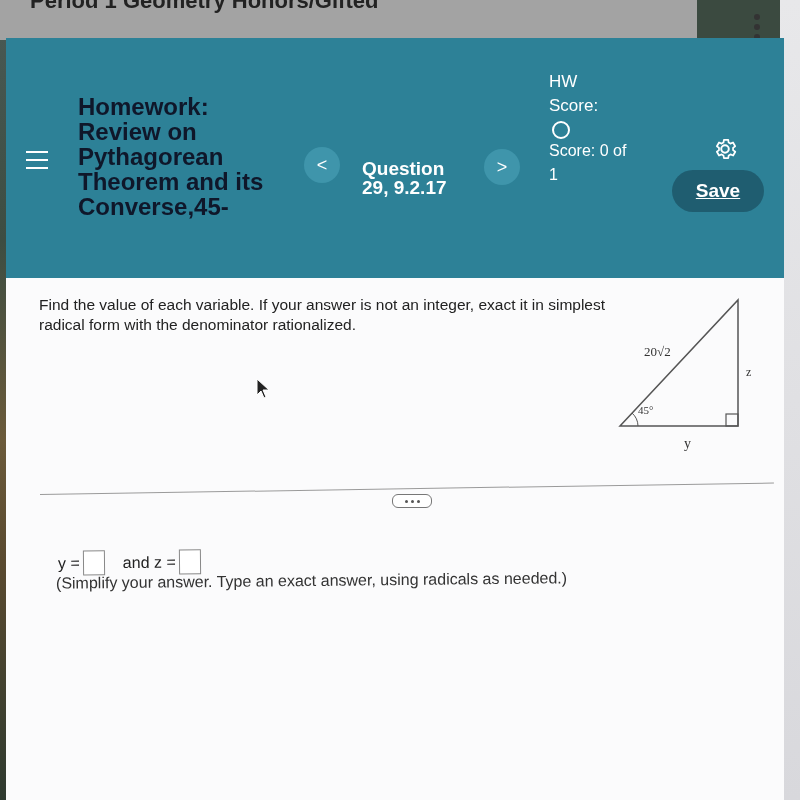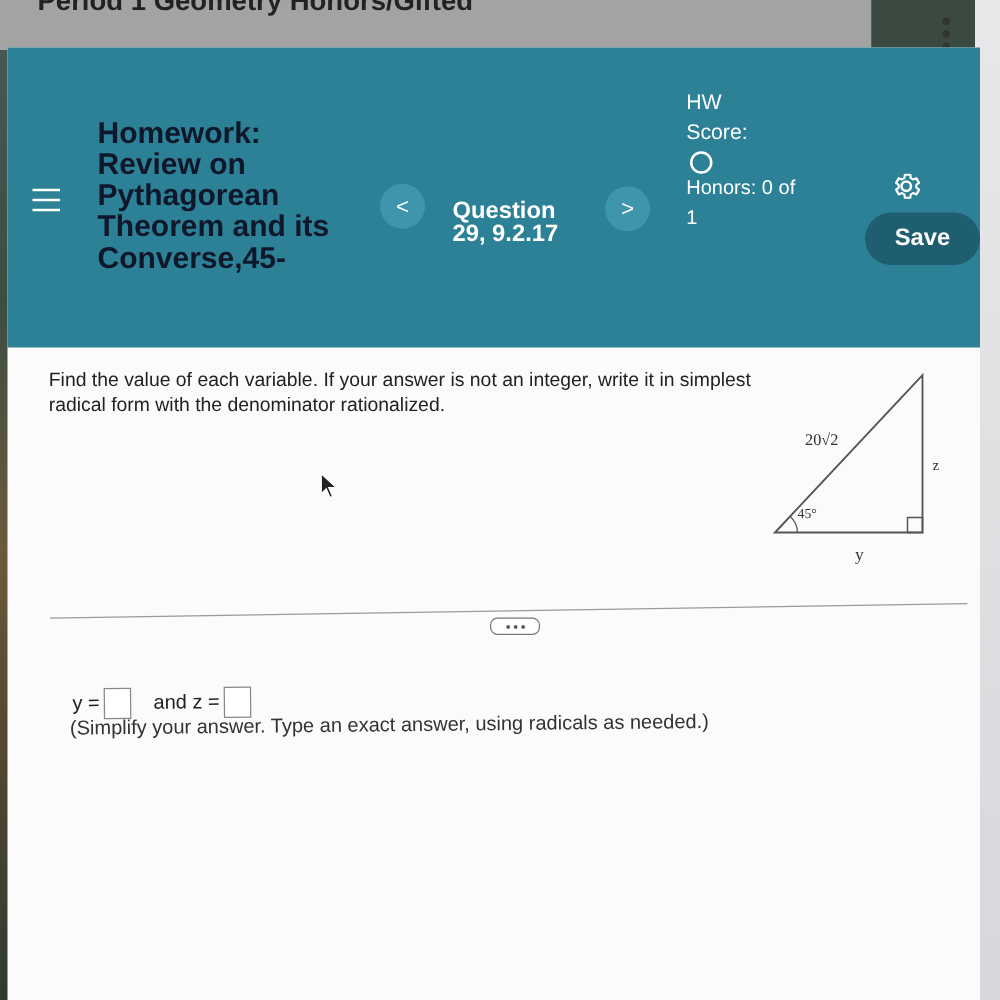--- a/index.html
+++ b/index.html
@@ -17,21 +17,21 @@
   .menu-icon span{display:block;height:2px;background:#fff;}
   .hw-title{position:absolute;left:72px;top:56px;font-size:24px;font-weight:bold;line-height:25px;color:#0f172a;width:220px;}
   .nav-btn{position:absolute;width:36px;height:36px;border-radius:50%;background:#3f95ab;color:#fff;font-size:18px;display:flex;align-items:center;justify-content:center;}
   .prev-btn{left:298px;top:109px;}
   .next-btn{left:478px;top:111px;}
   .question-label{position:absolute;left:356px;top:105px;font-size:19px;font-weight:bold;line-height:19px;color:#fff;margin-top:16px;}
   .hw-score{position:absolute;left:543px;top:32px;font-size:17px;line-height:24px;color:#fff;}
   .hw-score b{font-weight:normal;}
   .points-circle{width:14px;height:14px;border:2px solid #fff;border-radius:50%;margin:3px 0 0 3px;}
   .gear-icon{position:absolute;left:706px;top:98px;width:26px;height:26px;}
-  .save-btn{position:absolute;left:686px;top:132px;width:92px;height:42px;border-radius:21px;background:#1f5d70;color:#fff;font-size:19px;font-weight:bold;display:flex;align-items:center;justify-content:center;}
+  .save-btn{position:absolute;left:666px;top:132px;width:92px;height:42px;border-radius:21px;background:#1f5d70;color:#fff;font-size:19px;font-weight:bold;display:flex;align-items:center;justify-content:center;text-decoration:underline;}
   .prompt{position:absolute;left:33px;top:257px;width:580px;font-size:15.5px;line-height:20px;color:#222;}
   .figure{position:absolute;left:608px;top:258px;width:160px;height:165px;}
   .cursor{position:absolute;left:250px;top:340px;}
   .divider{position:absolute;left:34px;top:456px;width:734px;height:1px;background:#9a9a9a;transform:rotate(-0.9deg);transform-origin:left center;}
   .more-btn{position:absolute;left:386px;top:456px;width:38px;height:12px;border:1px solid #777;border-radius:6px;background:#fff;display:flex;align-items:center;justify-content:center;gap:3px;}
   .more-btn span{width:3px;height:3px;border-radius:50%;background:#555;display:block;}
   .answer-line{position:absolute;left:52px;top:512px;font-size:16px;color:#222;display:flex;align-items:center;gap:3px;transform:rotate(-0.6deg);}
   .ans-box{width:20px;height:23px;border:1px solid #888;background:#fff;display:inline-block;}
   .hint{position:absolute;left:50px;top:534px;font-size:16px;color:#333;transform:rotate(-0.6deg);white-space:nowrap;}
 </style>
@@ -58,30 +58,30 @@
       </div>
     <div class="hw-title">Homework: Review on Pythagorean Theorem and its Converse,45-</div>
     <div class="nav-btn prev-btn">&lt;</div>
     <div class="question-label">
       <span style="display:block;width:100px;">Question 29, 9.2.17</span>
     </div>
     <div class="nav-btn next-btn">&gt;</div>
     <div class="hw-score">
       <div style="width:80px;"><b>HW Score:</b></div>
       <div class="points-circle"></div>
-      <div style="width:90px;font-size:16px;"><b>Honors:</b> <span>0 of 1</span></div>
+      <div style="width:90px;font-size:16px;"><b>Score:</b> <span>0 of 1</span></div>
     </div>
     <svg class="gear-icon" viewBox="0 0 24 24">
       <path d="M12 8.5a3.5 3.5 0 1 0 0 7 3.5 3.5 0 0 0 0-7z" fill="none" stroke="#fff" stroke-width="1.8"></path>
       <path d="M19.4 13a7.5 7.5 0 0 0 0-2l2-1.5-2-3.5-2.4 1a7.5 7.5 0 0 0-1.7-1L15 3.5h-4l-.4 2.5a7.5 7.5 0 0 0-1.7 1l-2.4-1-2 3.5 2 1.5a7.5 7.5 0 0 0 0 2l-2 1.5 2 3.5 2.4-1a7.5 7.5 0 0 0 1.7 1l.4 2.5h4l.4-2.5a7.5 7.5 0 0 0 1.7-1l2.4 1 2-3.5z" fill="none" stroke="#fff" stroke-width="1.6" stroke-linejoin="round"></path>
     </svg>
     <div class="save-btn">Save</div>
   </div>
 
-  <div class="prompt">Find the value of each variable. If your answer is not an integer, write it in simplest radical form with the denominator rationalized.</div>
+  <div class="prompt">Find the value of each variable. If your answer is not an integer, exact it in simplest radical form with the denominator rationalized.</div>
 
   <svg class="figure" viewBox="0 0 160 165">
     <polygon points="6,130 124,4 124,130" fill="none" stroke="#555" stroke-width="1.5"></polygon>
     <rect x="112" y="118" width="12" height="12" fill="none" stroke="#555" stroke-width="1.2"></rect>
     <path d="M24,130 A18,18 0 0 0 18,117" fill="none" stroke="#555" stroke-width="1"></path>
     <text x="30" y="60" font-family="Liberation Serif, serif" font-size="13" fill="#333">20√2</text>
     <text x="132" y="80" font-family="Liberation Serif, serif" font-size="12" fill="#333">z</text>
     <text x="24" y="118" font-family="Liberation Serif, serif" font-size="11" fill="#333">45°</text>
     <text x="70" y="152" font-family="Liberation Serif, serif" font-size="14" fill="#333">y</text>
   </svg>

